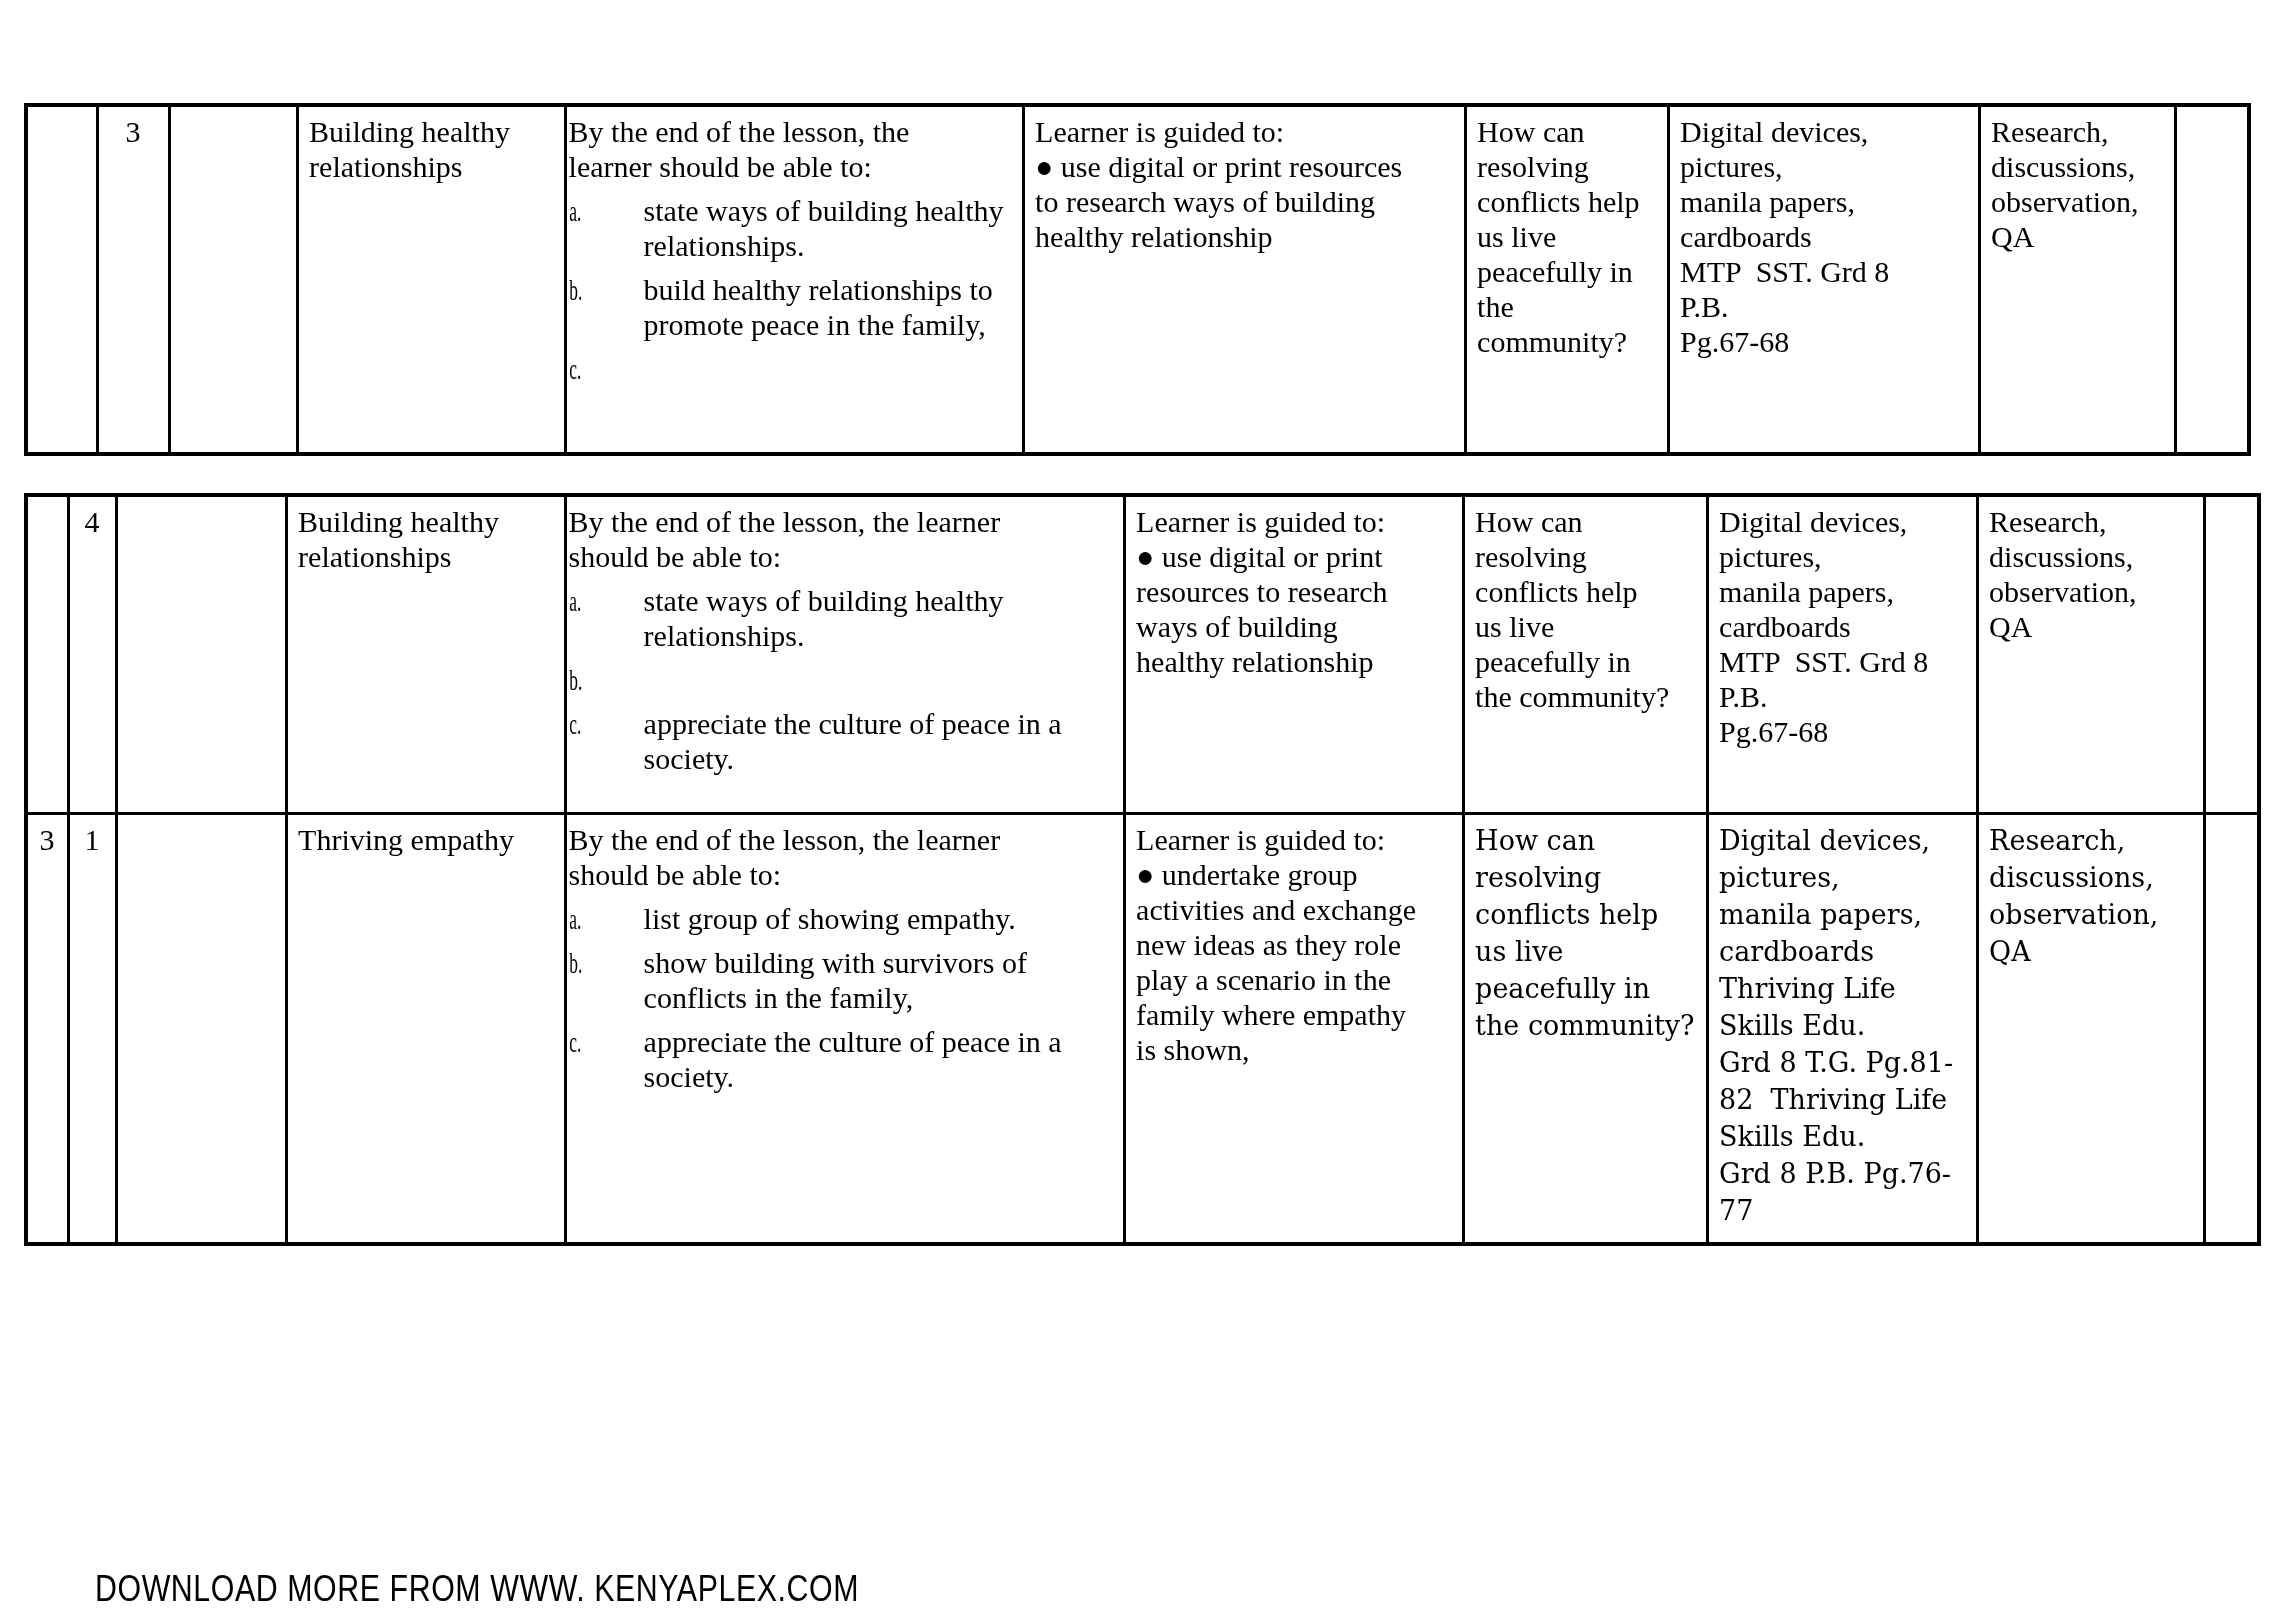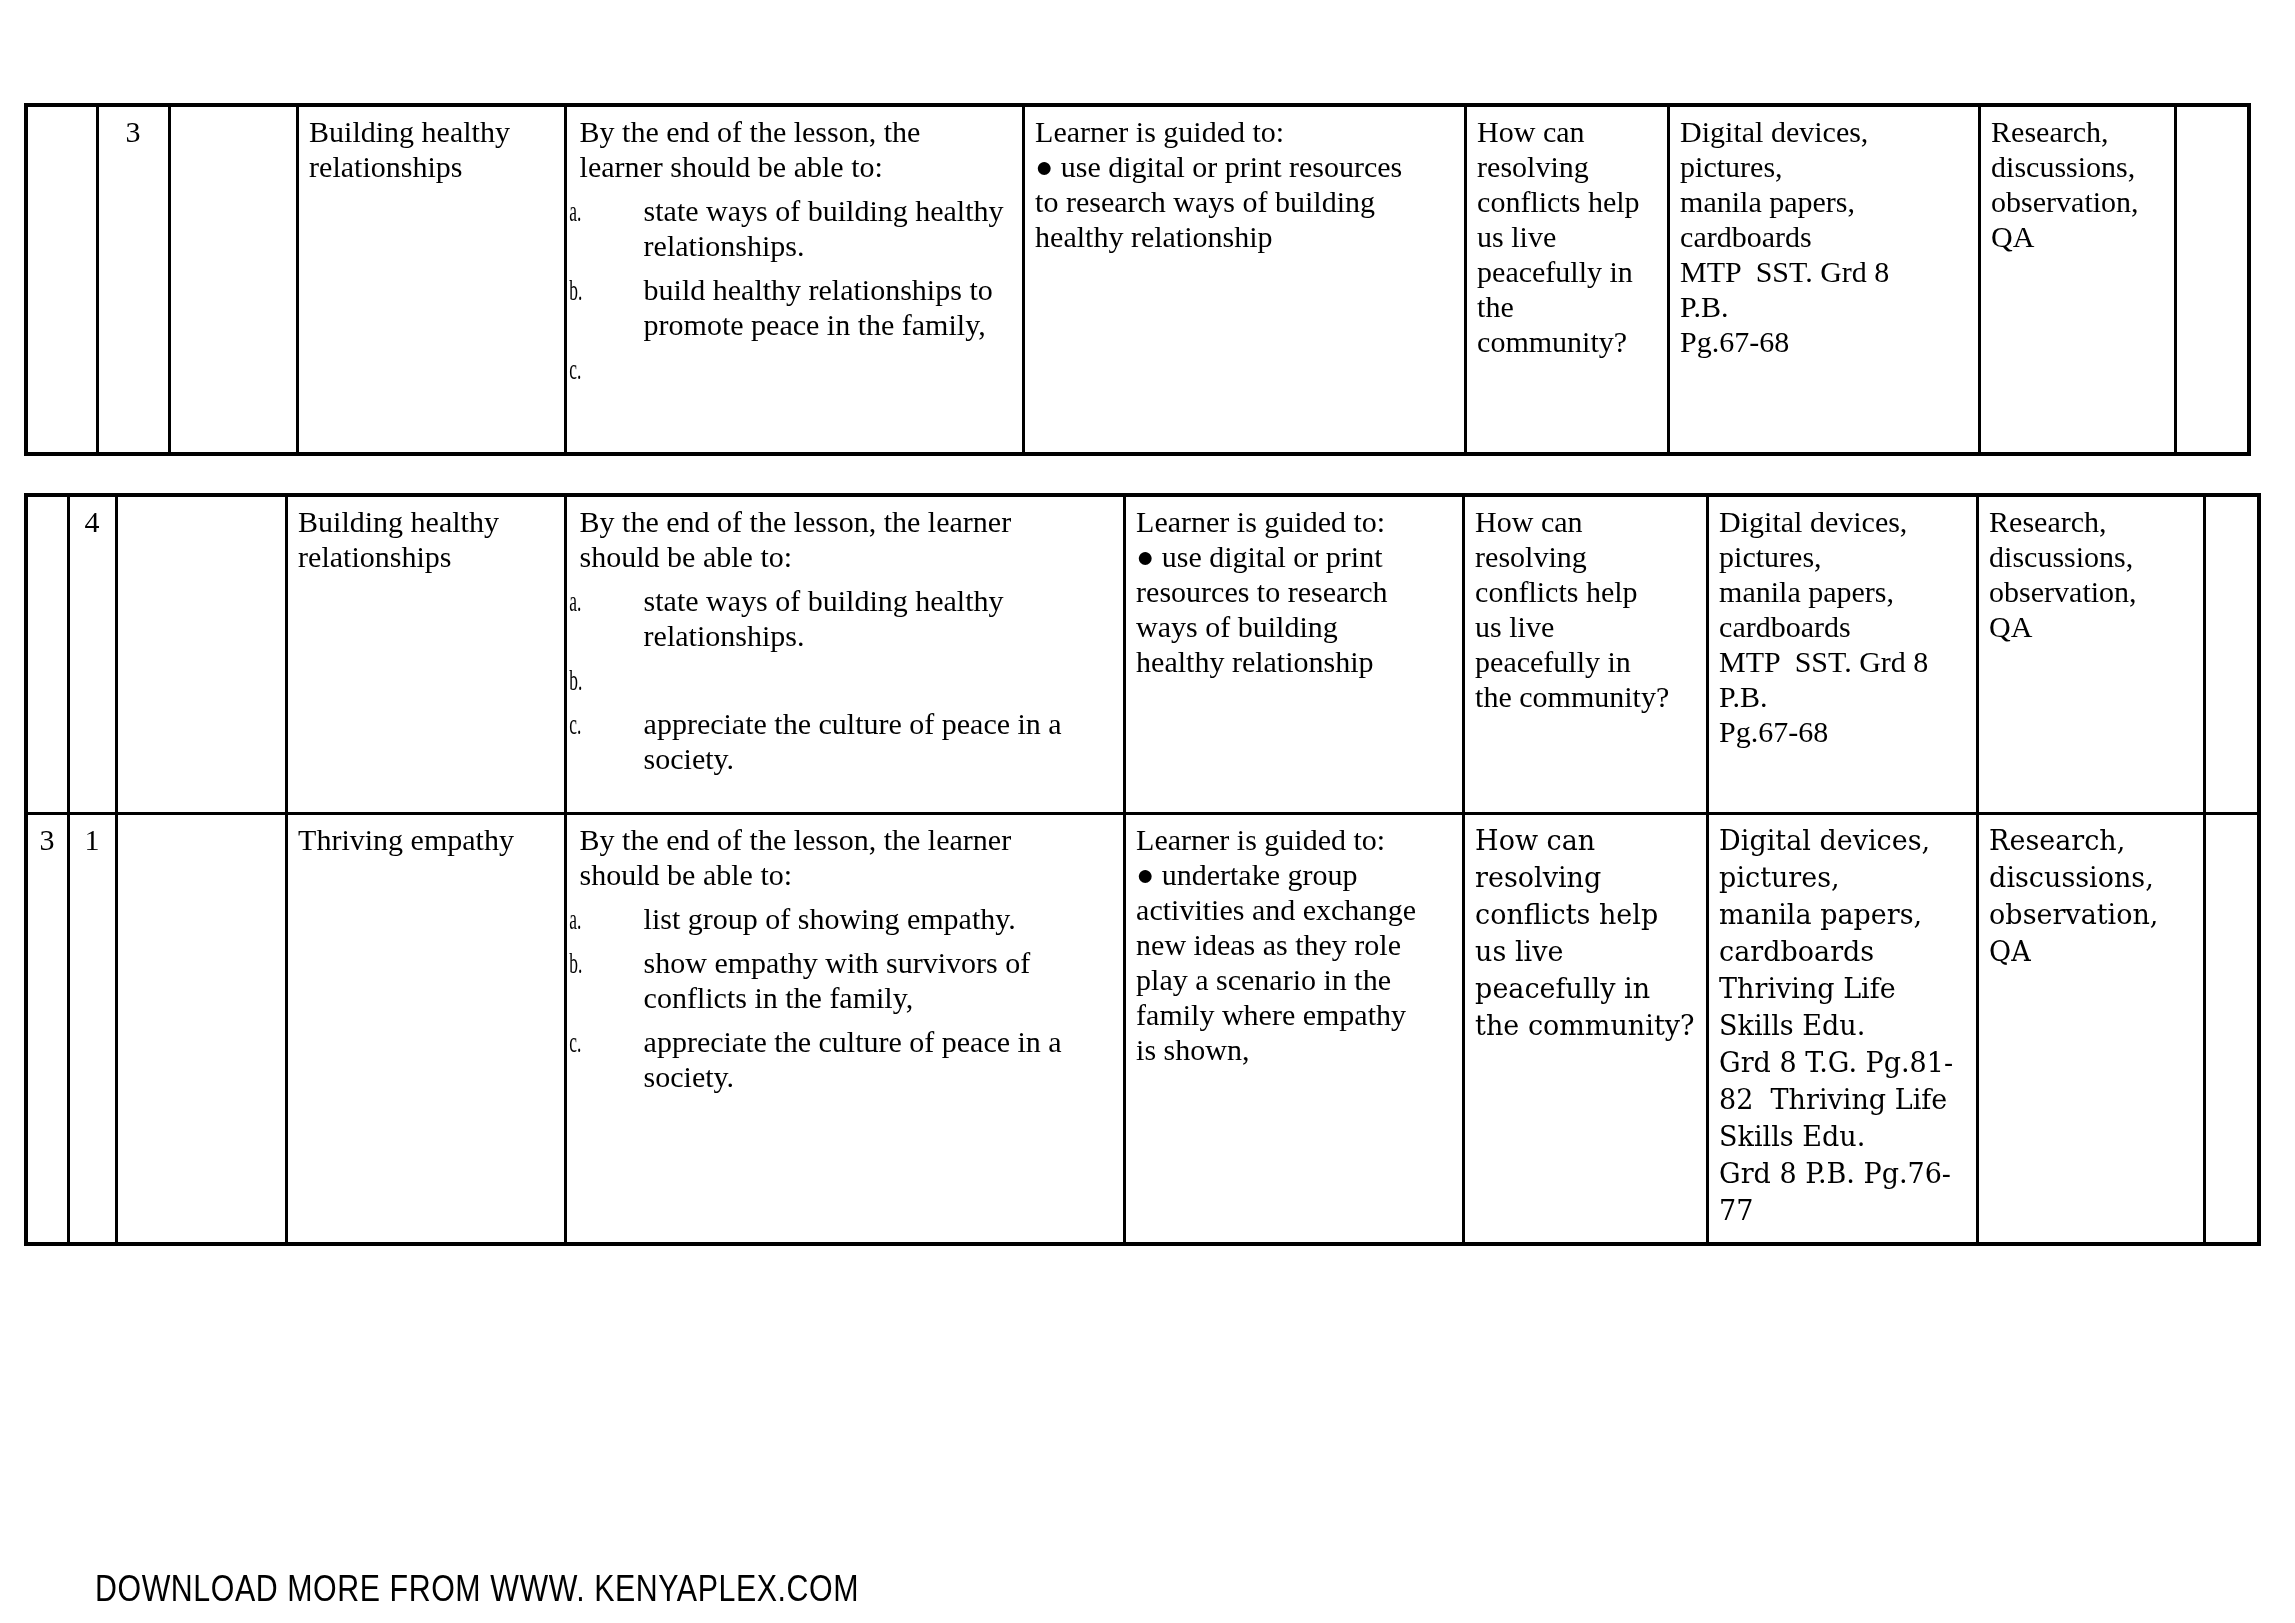--- a/index.html
+++ b/index.html
@@ -35,21 +35,21 @@
     padding:6.5px 5.2px 0 10.5px;
     overflow:hidden;
     font-size:30px;
     line-height:35px;
   }
   .cell.last { border-right:none; }
   .cell.rb { border-bottom:3.3px solid #000; }
   .num { padding-left:0; padding-right:0; text-align:center; }
   .pre { white-space:pre; display:block; }
   .outcomes { padding-left:0; }
-  .outcomes .intro { padding-left:13px; white-space:pre;font-family:Liberation Serif, serif; }
+  .outcomes .intro { padding-left:2px; white-space:pre;font-family:Liberation Serif, serif; }
   .oitem { display:flex; margin-top:9.2px; }
   .omarker {
     flex:0 0 58px;
     padding-left:3.9px;
     transform:scaleX(0.58);
     transform-origin:left top;
     white-space:pre;
   }
   .otext { white-space:pre;margin-left:19px; }
   .alt {
@@ -220,21 +220,21 @@
     </div>
     <div class="cell outcomes">
       <div class="intro">By the end of the lesson, the learner
 should be able to:</div>
       <div class="oitem">
         <span class="omarker">a.</span>
         <span class="otext">list group of showing empathy.</span>
       </div>
       <div class="oitem">
         <span class="omarker">b.</span>
-        <span class="otext">show empathy with survivors of
+        <span class="otext">show building with survivors of
 conflicts in the family,</span>
       </div>
       <div class="oitem">
         <span class="omarker">c.</span>
         <span class="otext">appreciate the culture of peace in a
 society.</span>
       </div>
     </div>
     <div class="cell">
       <span class="pre">Learner is guided to:

